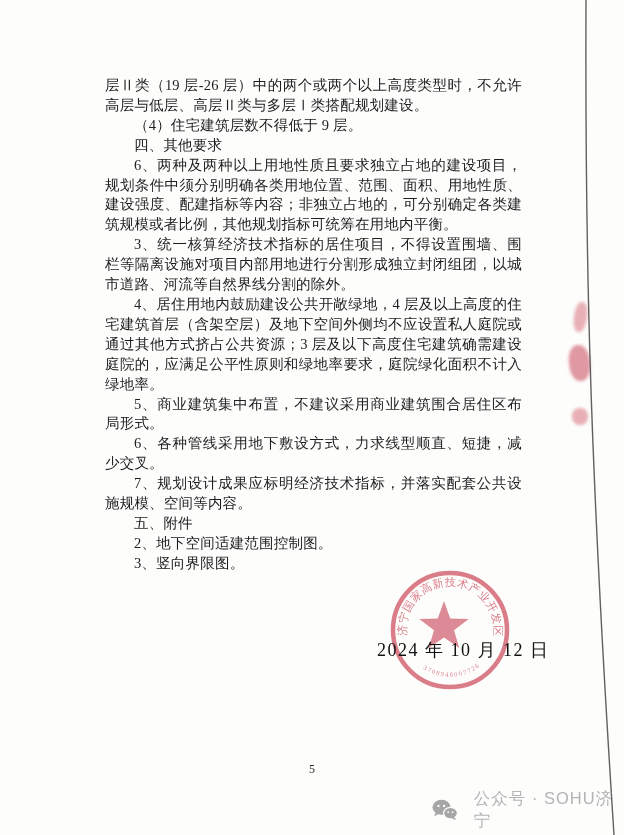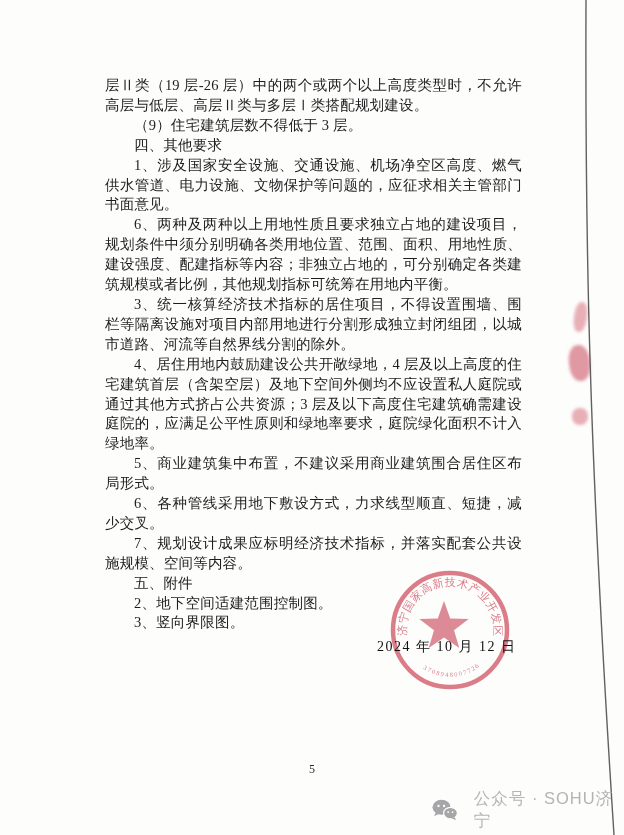--- a/index.html
+++ b/index.html
@@ -18,21 +18,21 @@
     font-size:14.5px; line-height:19.9px; color:#1d1d1f;
     letter-spacing:0.2px;
   }
   .para { margin:0; text-align:justify; }
   .para.indent { text-indent:2em; }
   .para.continuation { text-indent:0; }
   .para.heading { text-indent:2em; font-weight:normal; }
   
   .issue-date {
     position:absolute; left:377px; top:638px;
-    font-size:14px; color:#111; letter-spacing:1.5px; z-index:5;
+    font-size:18px; color:#111; letter-spacing:1.5px; z-index:5;
   }
   
   .seal {
     position:absolute; left:385px; top:565px; width:130px; height:130px;
     z-index:4; filter:blur(0.4px); opacity:0.92;
   }
   
   .page-number {
     position:absolute; left:0; top:762px; width:624px;
     text-align:center; font-size:12px; color:#2b2b2b;
@@ -55,23 +55,22 @@
   .footer .wm-text { font-size:16.5px; color:#b4b4b6; letter-spacing:1px; }
   .seal-rim { font-family:"Liberation Serif", serif; }
 </style>
 </head>
 <body>
 
 <div class="page">
 
   <div class="doc-text">
       <p class="para continuation">层Ⅱ类（19 层-26 层）中的两个或两个以上高度类型时，不允许高层与低层、高层Ⅱ类与多层Ⅰ类搭配规划建设。</p>
-      <p class="para indent">（9）住宅建筑层数不得低于 3 层。</p>
+      <p class="para indent">（4）住宅建筑层数不得低于 9 层。</p>
       <p class="para heading">四、其他要求</p>
-      <p class="para indent">1、涉及国家安全设施、交通设施、机场净空区高度、燃气供水管道、电力设施、文物保护等问题的，应征求相关主管部门书面意见。</p>
       <p class="para indent">6、两种及两种以上用地性质且要求独立占地的建设项目，规划条件中须分别明确各类用地位置、范围、面积、用地性质、建设强度、配建指标等内容；非独立占地的，可分别确定各类建筑规模或者比例，其他规划指标可统筹在用地内平衡。</p>
       <p class="para indent">3、统一核算经济技术指标的居住项目，不得设置围墙、围栏等隔离设施对项目内部用地进行分割形成独立封闭组团，以城市道路、河流等自然界线分割的除外。</p>
       <p class="para indent">4、居住用地内鼓励建设公共开敞绿地，4 层及以上高度的住宅建筑首层（含架空层）及地下空间外侧均不应设置私人庭院或通过其他方式挤占公共资源；3 层及以下高度住宅建筑确需建设庭院的，应满足公平性原则和绿地率要求，庭院绿化面积不计入绿地率。</p>
       <p class="para indent">5、商业建筑集中布置，不建议采用商业建筑围合居住区布局形式。</p>
       <p class="para indent">6、各种管线采用地下敷设方式，力求线型顺直、短捷，减少交叉。</p>
       <p class="para indent">7、规划设计成果应标明经济技术指标，并落实配套公共设施规模、空间等内容。</p>
       <p class="para heading">五、附件</p>
       <p class="para indent">2、地下空间适建范围控制图。</p>
       <p class="para indent">3、竖向界限图。</p>
     </div>

